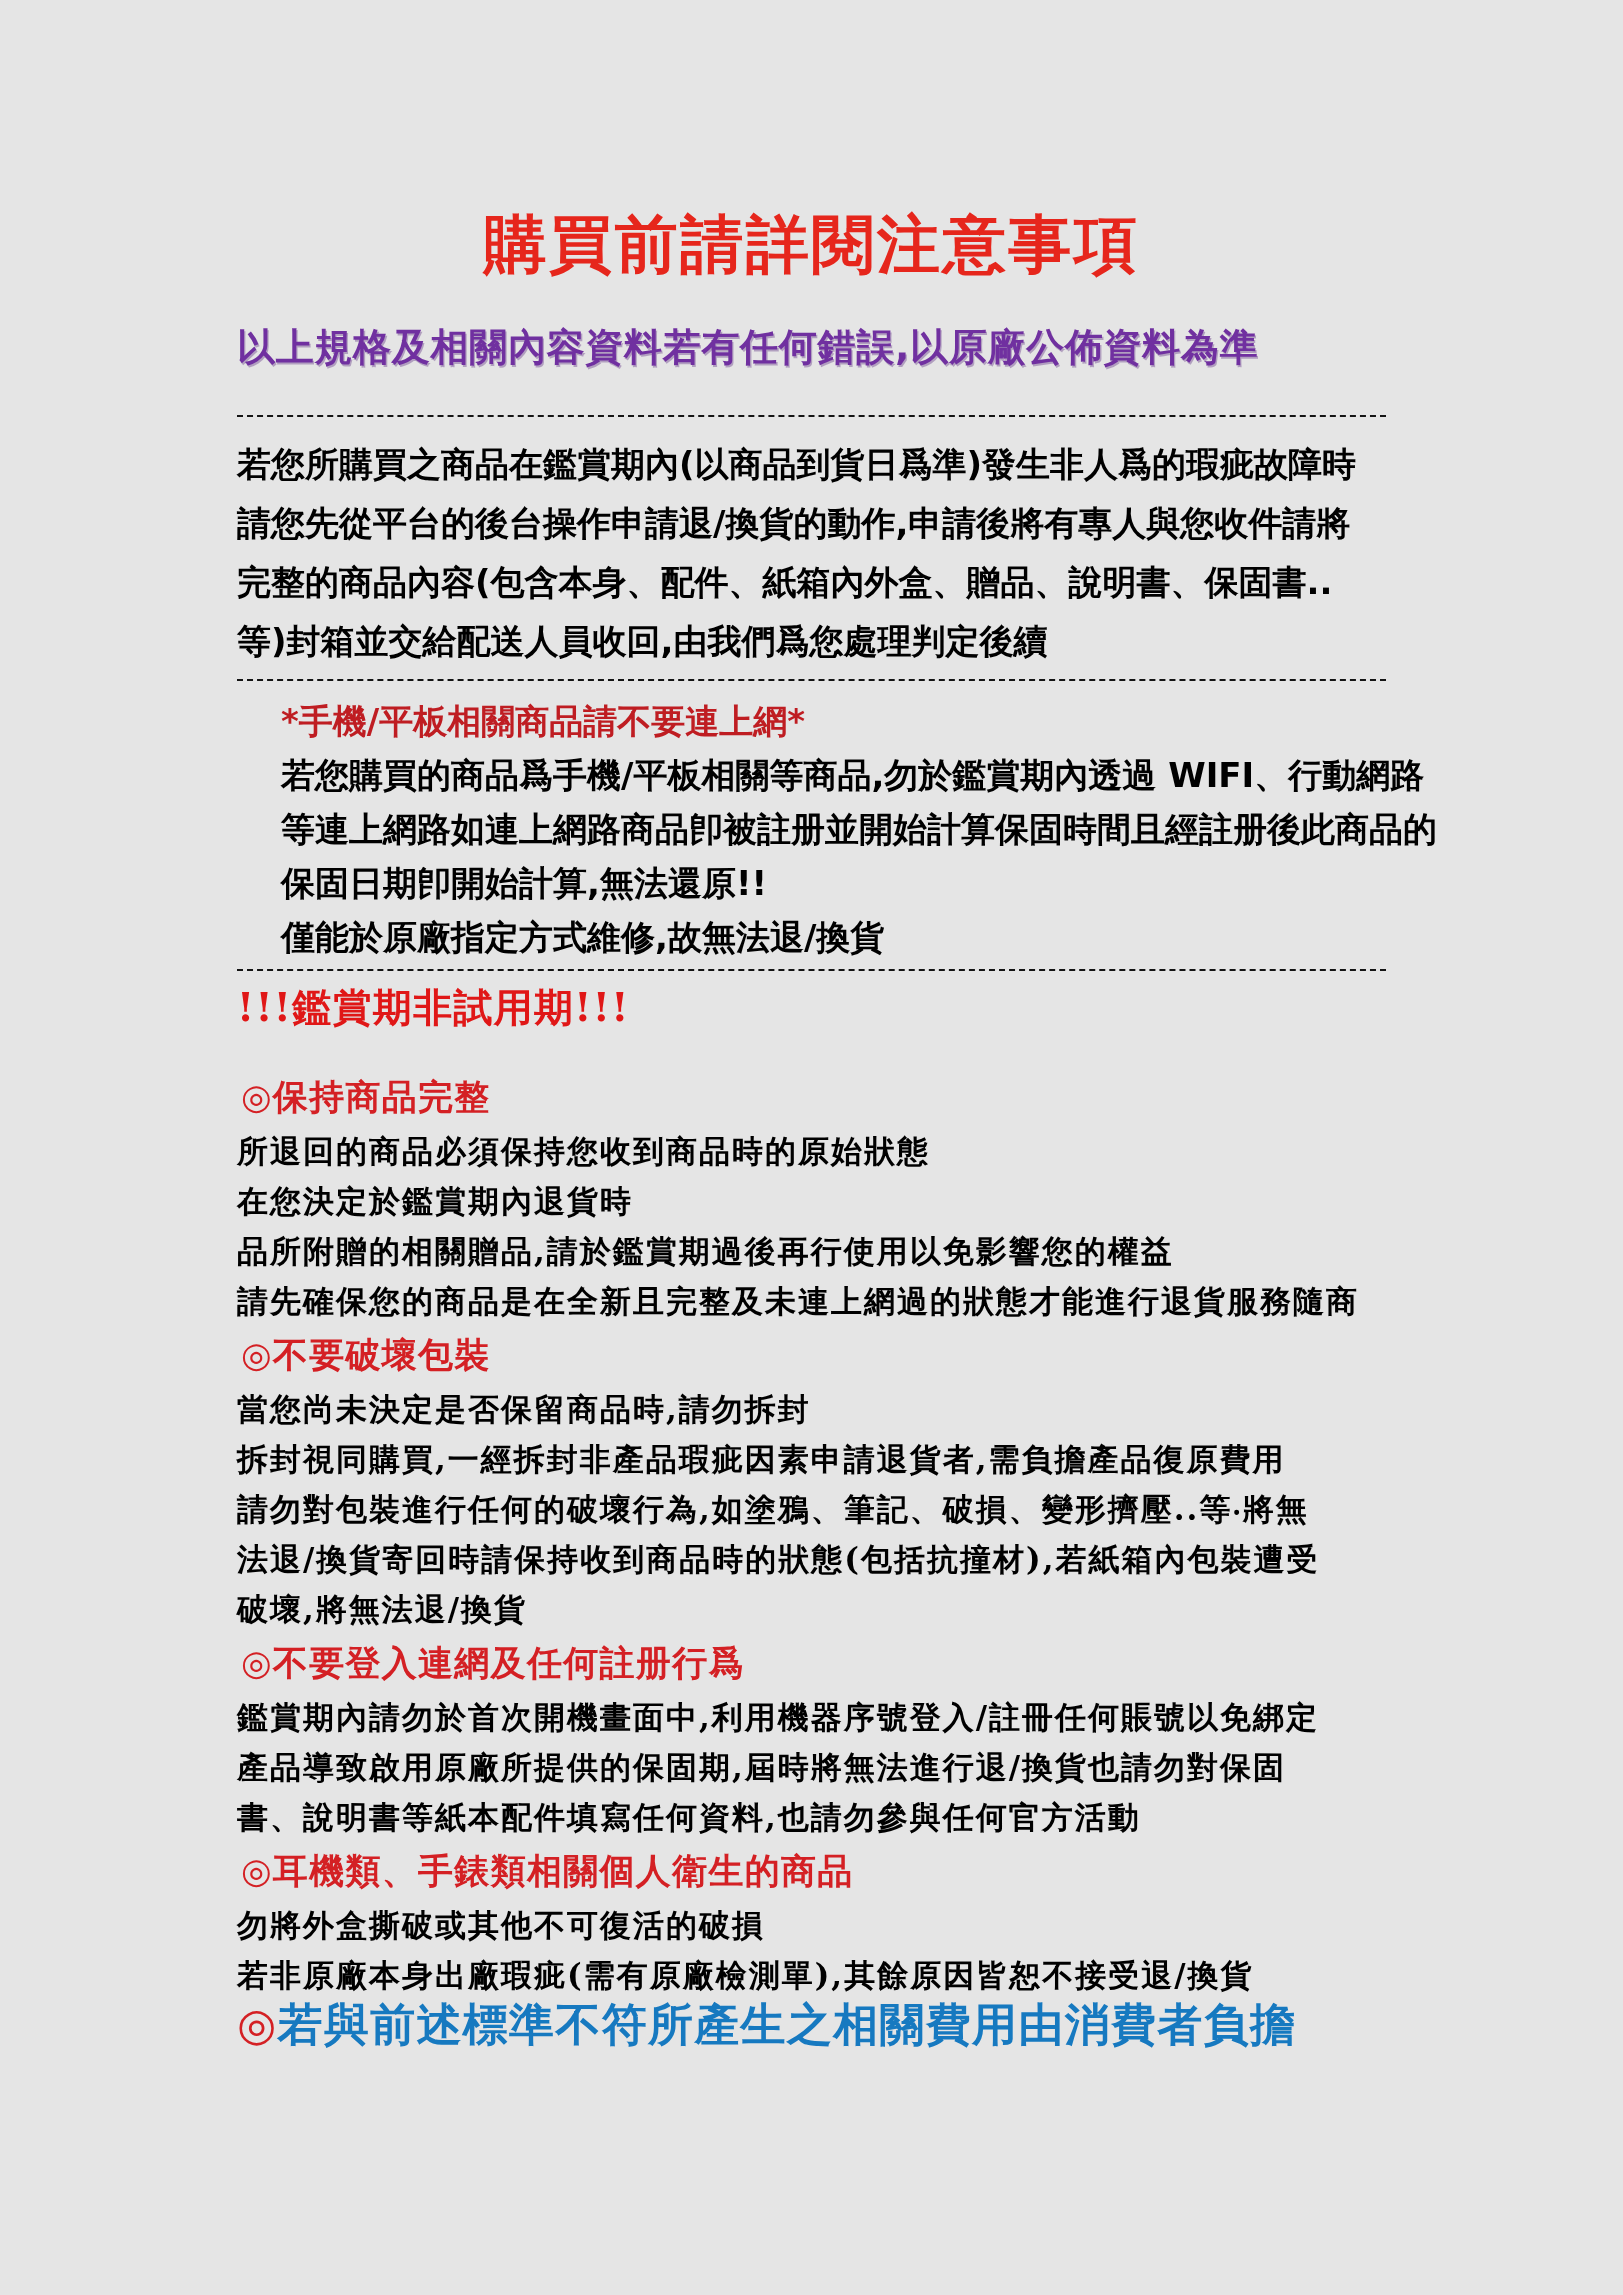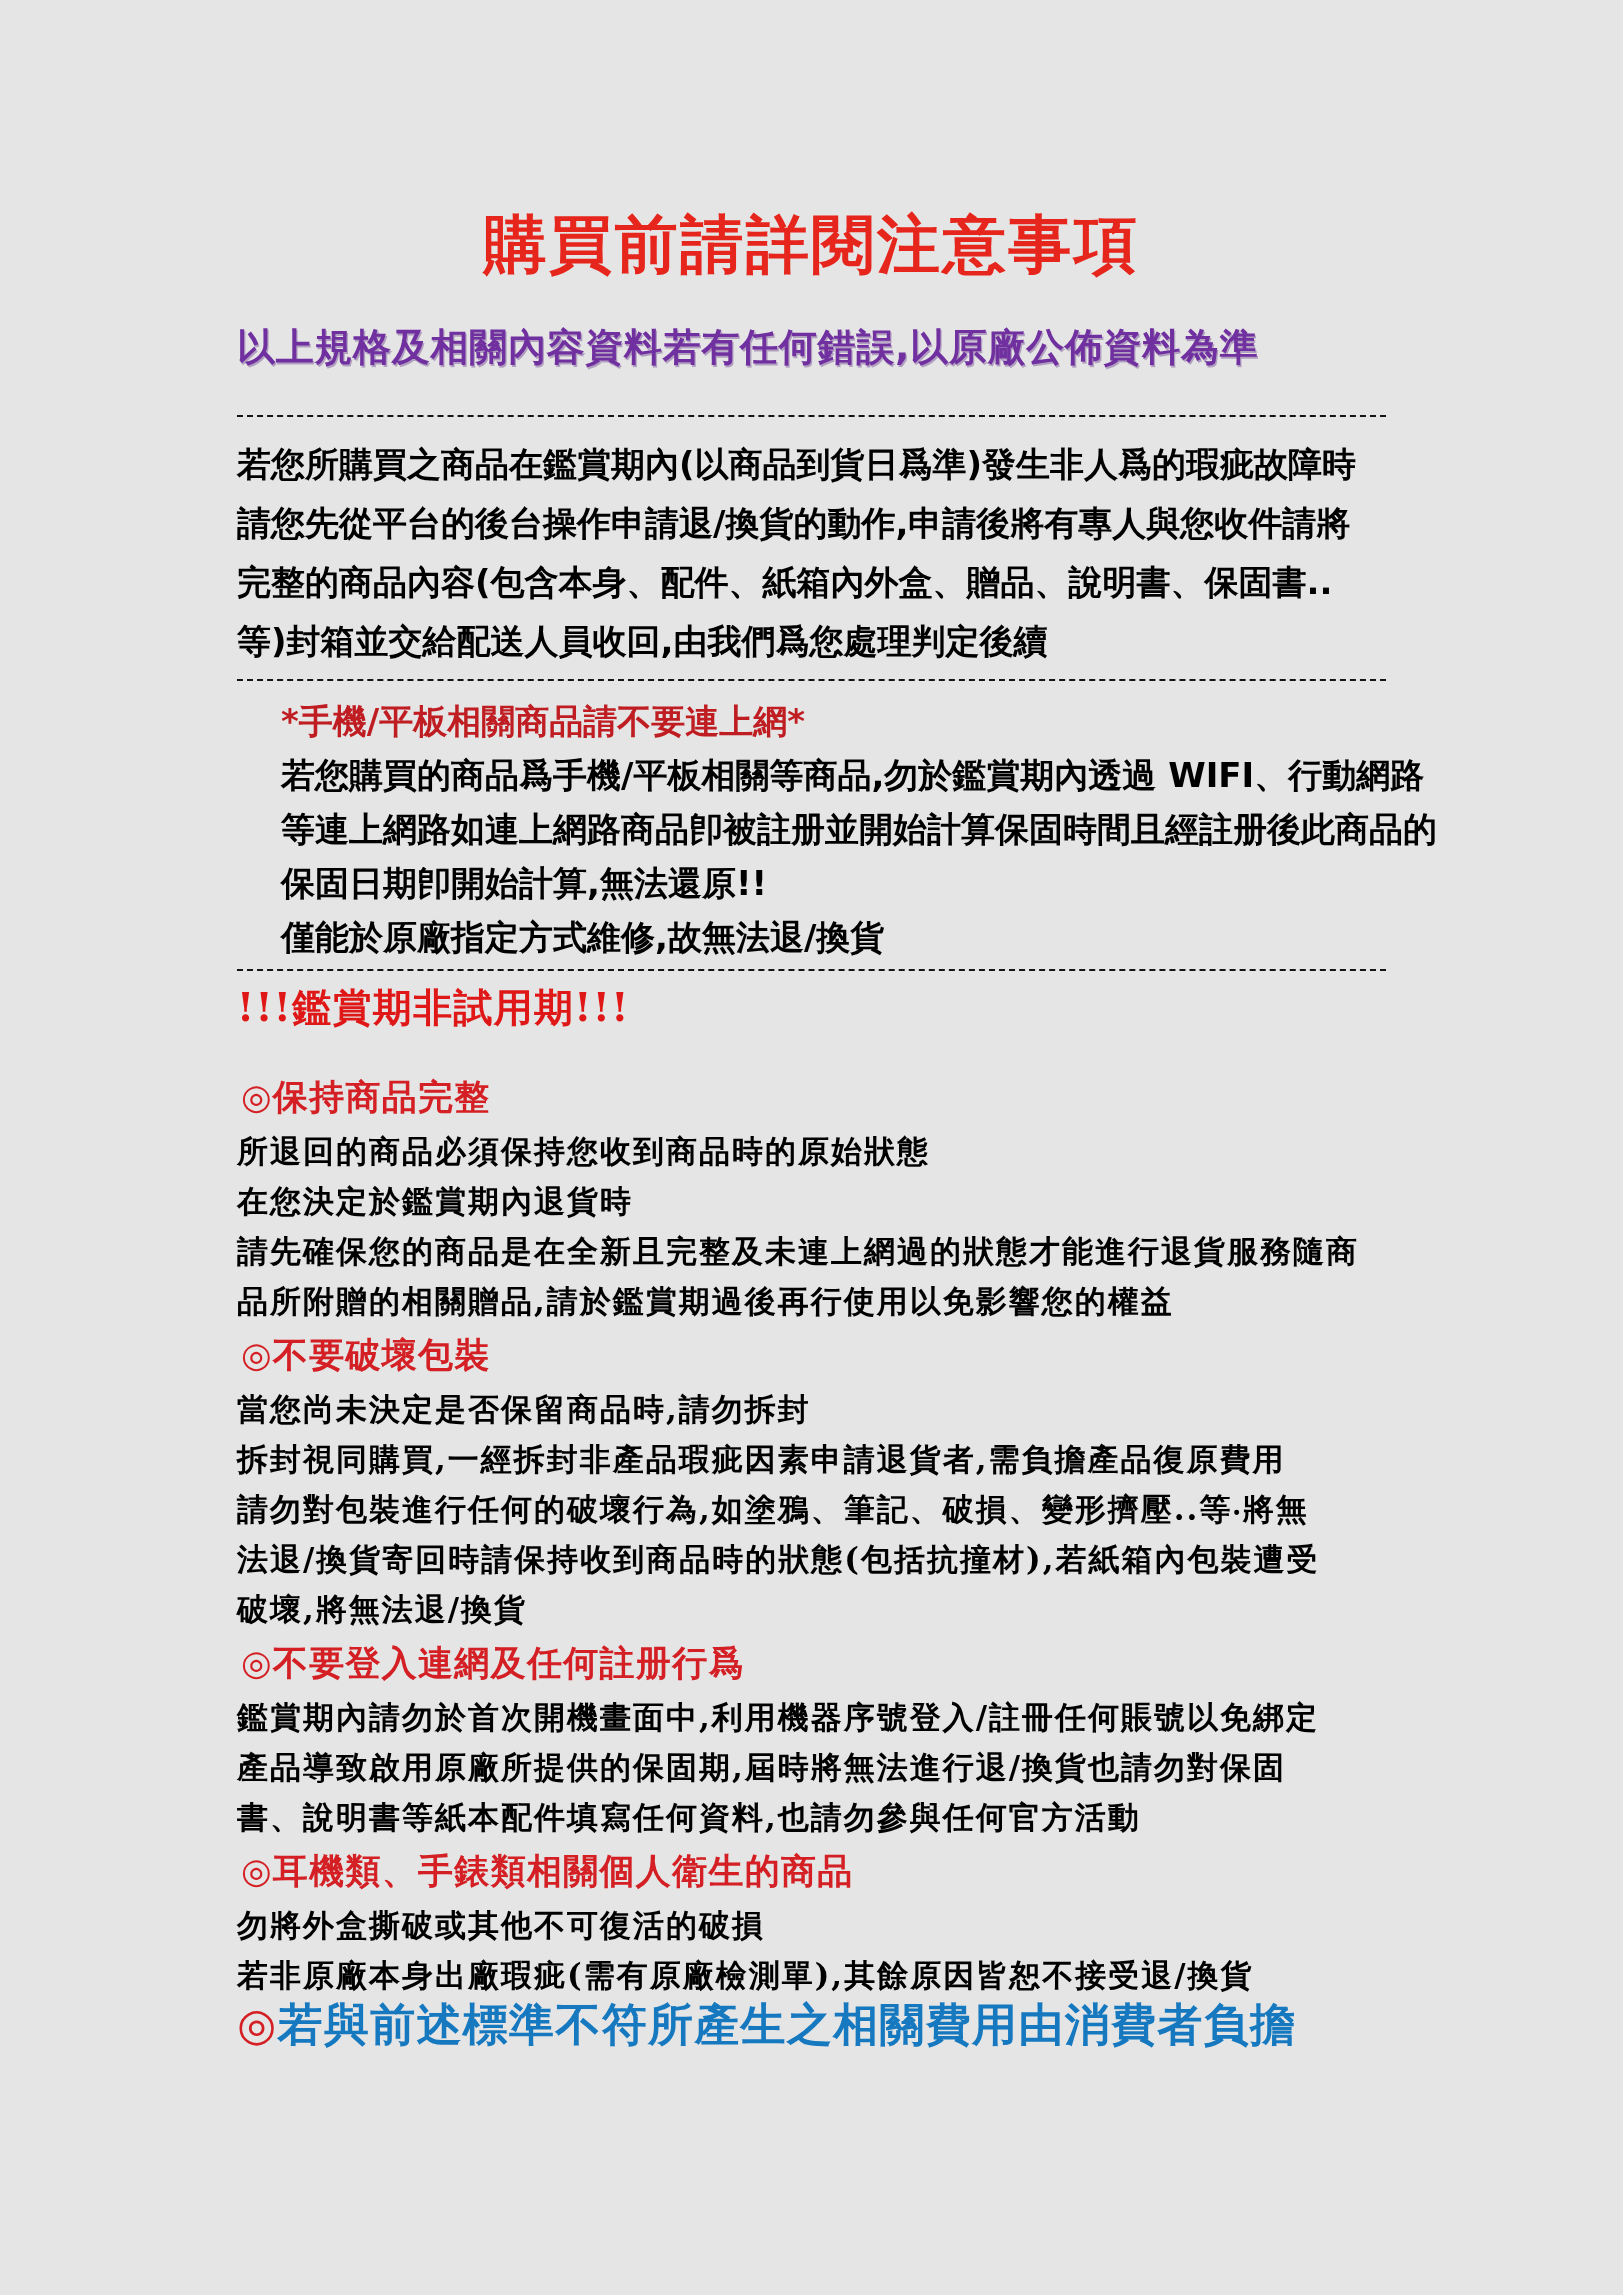--- a/index.html
+++ b/index.html
@@ -135,22 +135,22 @@
   </div>
 
   <hr class="divider divider-3">
 
   <div class="banner">!!!鑑賞期非試用期!!!</div>
 
   <section class="notice-section first-section">
     <h3 class="section-heading">◎保持商品完整</h3>
     <p class="kai-line">所退回的商品必須保持您收到商品時的原始狀態</p>
     <p class="kai-line">在您決定於鑑賞期內退貨時</p>
+    <p class="kai-line">品所附贈的相關贈品,請於鑑賞期過後再行使用以免影響您的權益</p>
     <p class="kai-line">請先確保您的商品是在全新且完整及未連上網過的狀態才能進行退貨服務隨商</p>
-    <p class="kai-line">品所附贈的相關贈品,請於鑑賞期過後再行使用以免影響您的權益</p>
   </section>
 
   <section class="notice-section">
     <h3 class="section-heading">◎不要破壞包裝</h3>
     <p class="kai-line">當您尚未決定是否保留商品時,請勿拆封</p>
     <p class="kai-line">拆封視同購買,一經拆封非產品瑕疵因素申請退貨者,需負擔產品復原費用</p>
     <p class="kai-line">請勿對包裝進行任何的破壞行為,如塗鴉、筆記、破損、變形擠壓..等‧將無</p>
     <p class="kai-line">法退/換貨寄回時請保持收到商品時的狀態(包括抗撞材),若紙箱內包裝遭受</p>
     <p class="kai-line">破壞,將無法退/換貨</p>
   </section>

